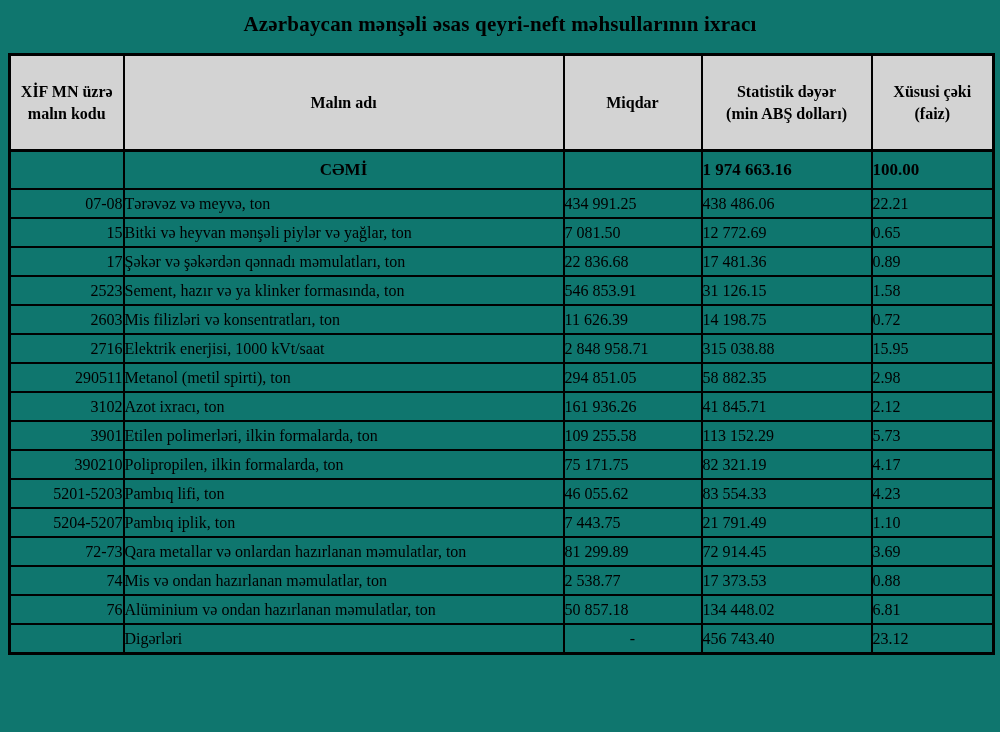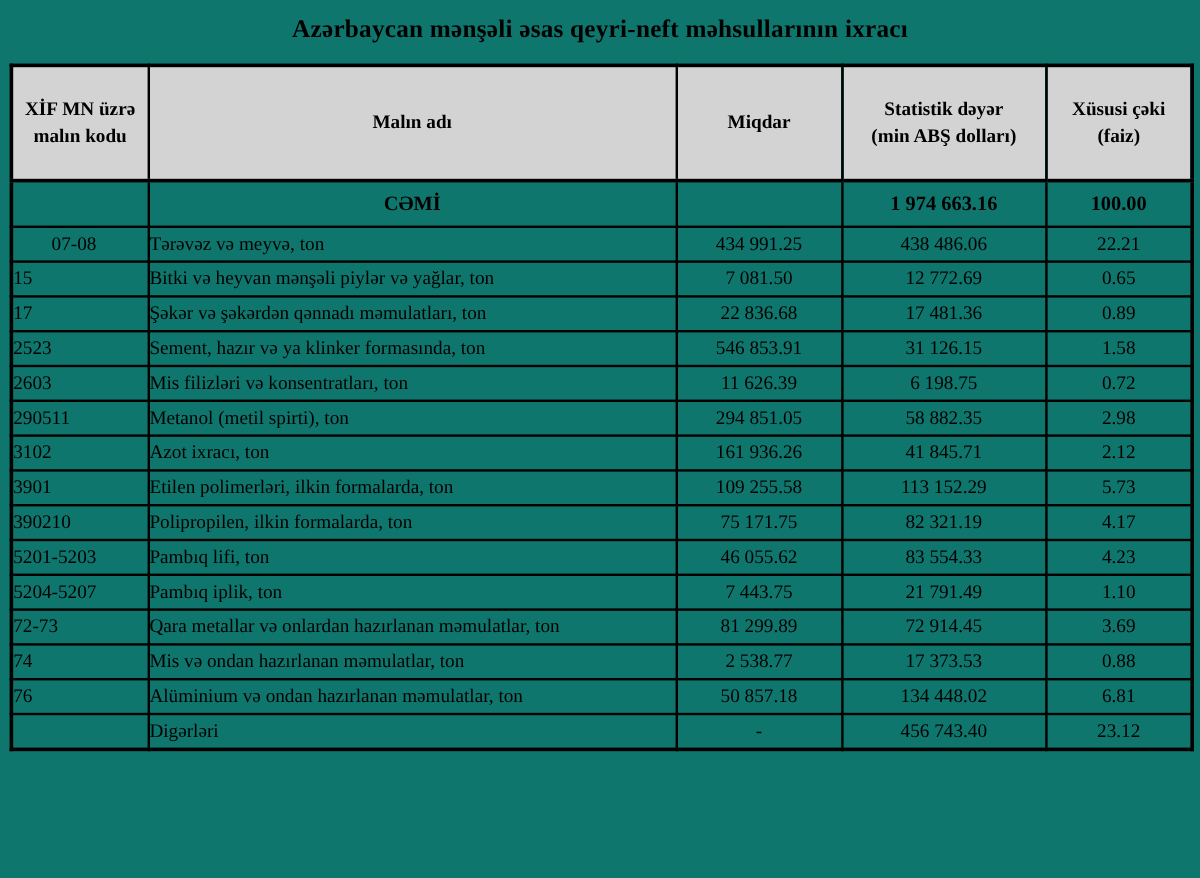--- a/index.html
+++ b/index.html
@@ -43,25 +43,25 @@
     text-align: center;
     border-bottom-width: 3px;
   }
   .hline { display: block; line-height: 1.35; }
   .export-table td {
     font-size: 16px;
     height: 27px;
     padding: 0;
     vertical-align: middle;
   }
-  .code-cell { padding-left: 17px; text-align: left; }
+  .code-cell { padding-left: 17px; text-align: right; }
   
   tbody tr:nth-child(2) .code-cell { padding-left: 32px; }
   .name-cell { padding-left: 12px; text-align: left; }
-  .num-cell { text-align: center; padding-right: 9px; }
+  .num-cell { text-align: left; padding-right: 9px; }
   .num-cell.center { text-align: center; padding-right: 0; }
   tr.total-row td {
     font-weight: bold;
     height: 36px;
     font-size: 17px;
   }
   tr.total-row .total-name { text-align: center; padding-left: 0; }
 </style>
 </head>
 <body>
@@ -134,22 +134,29 @@
           <td class="code-cell">2523</td>
           <td class="name-cell">Sement, hazır və ya klinker formasında, ton</td>
           <td class="num-cell">546 853.91</td>
           <td class="num-cell">31 126.15</td>
           <td class="num-cell">1.58</td>
         </tr>
         <tr>
           <td class="code-cell">2603</td>
           <td class="name-cell">Mis filizləri və konsentratları, ton</td>
           <td class="num-cell">11 626.39</td>
-          <td class="num-cell">6 198.75</td>
+          <td class="num-cell">14 198.75</td>
           <td class="num-cell">0.72</td>
+        </tr>
+        <tr>
+          <td class="code-cell">2716</td>
+          <td class="name-cell">Elektrik enerjisi, 1000 kVt/saat</td>
+          <td class="num-cell">2 848 958.71</td>
+          <td class="num-cell">315 038.88</td>
+          <td class="num-cell">15.95</td>
         </tr>
         <tr>
           <td class="code-cell">290511</td>
           <td class="name-cell">Metanol (metil spirti), ton</td>
           <td class="num-cell">294 851.05</td>
           <td class="num-cell">58 882.35</td>
           <td class="num-cell">2.98</td>
         </tr>
         <tr>
           <td class="code-cell">3102</td>

